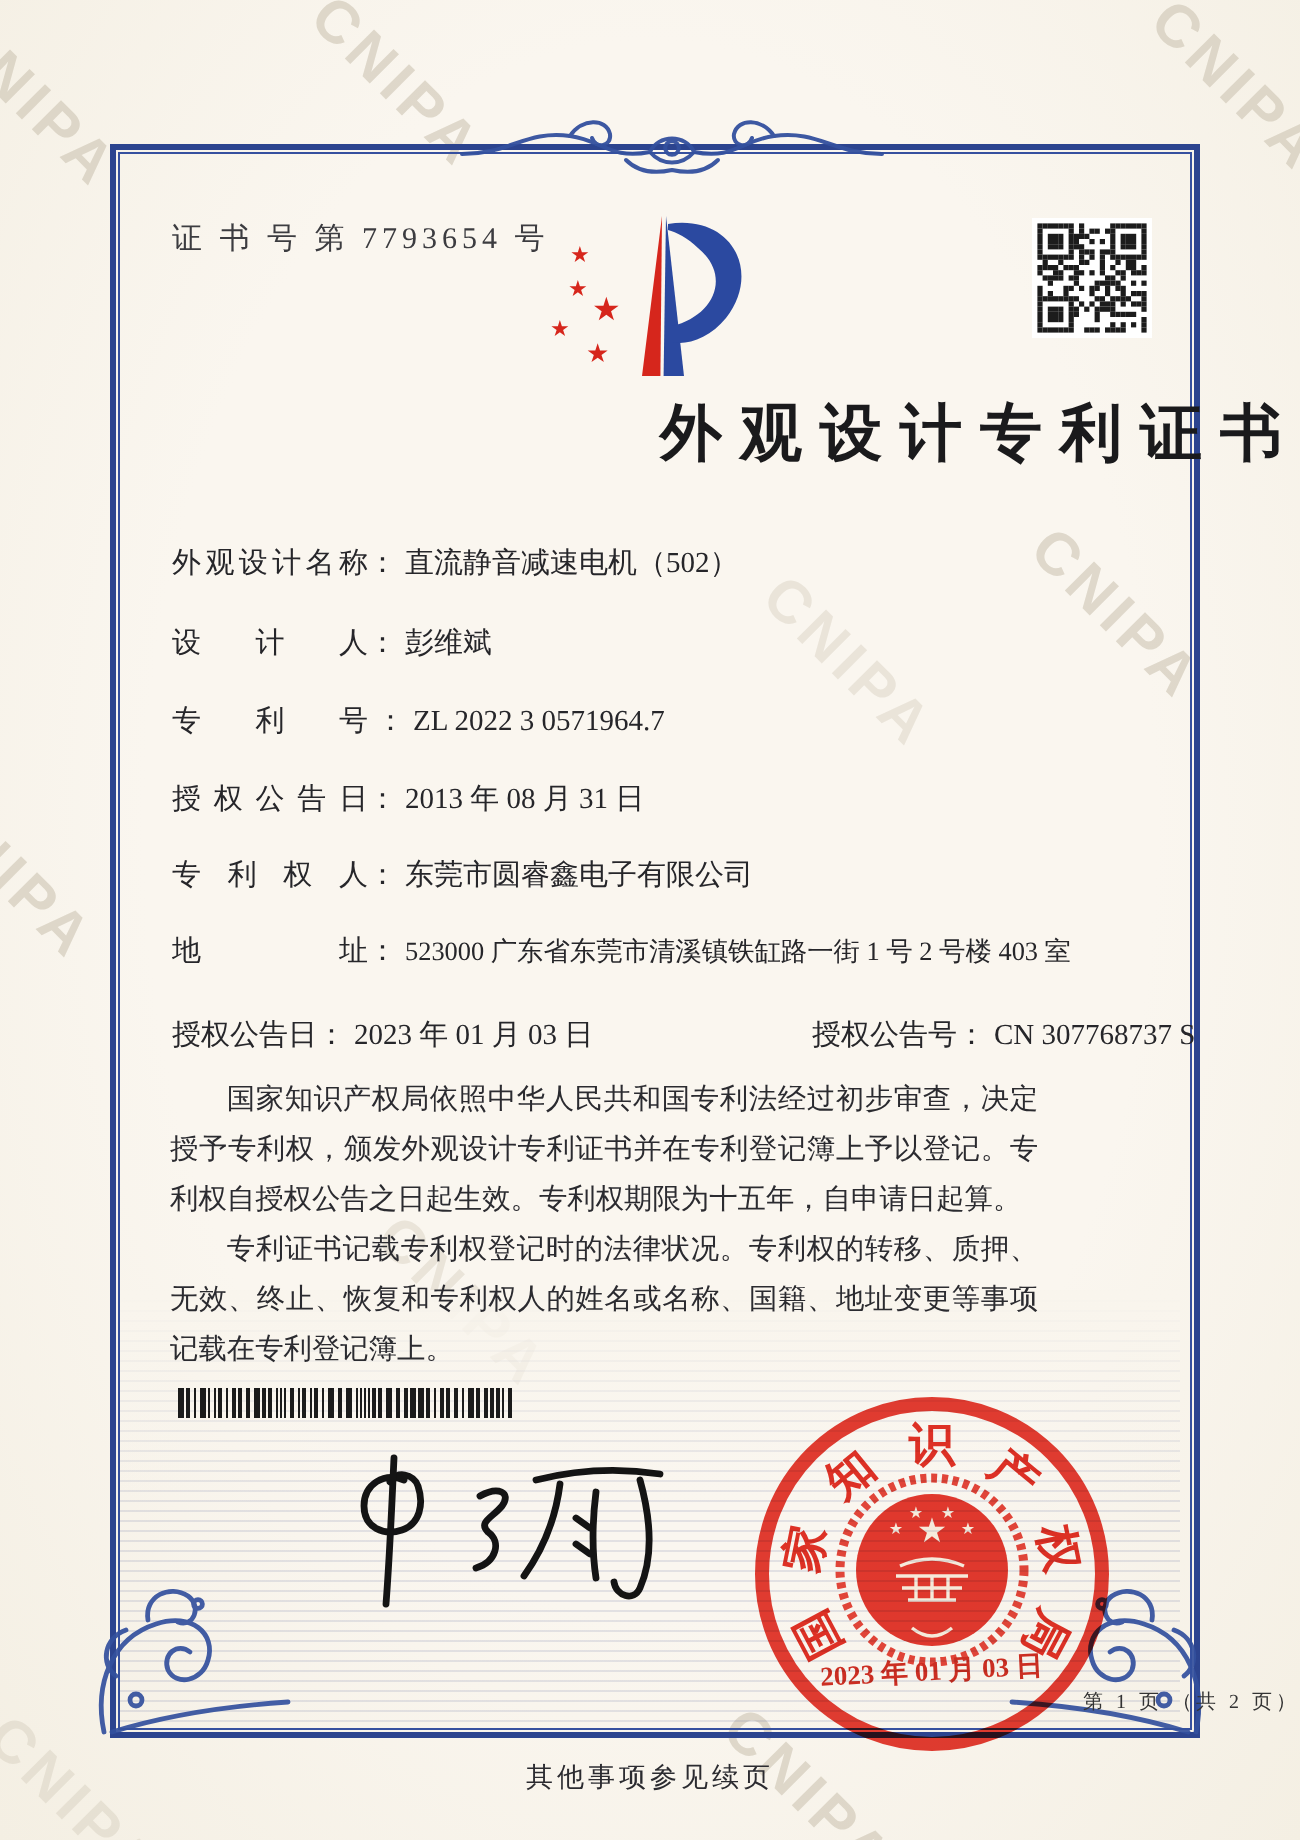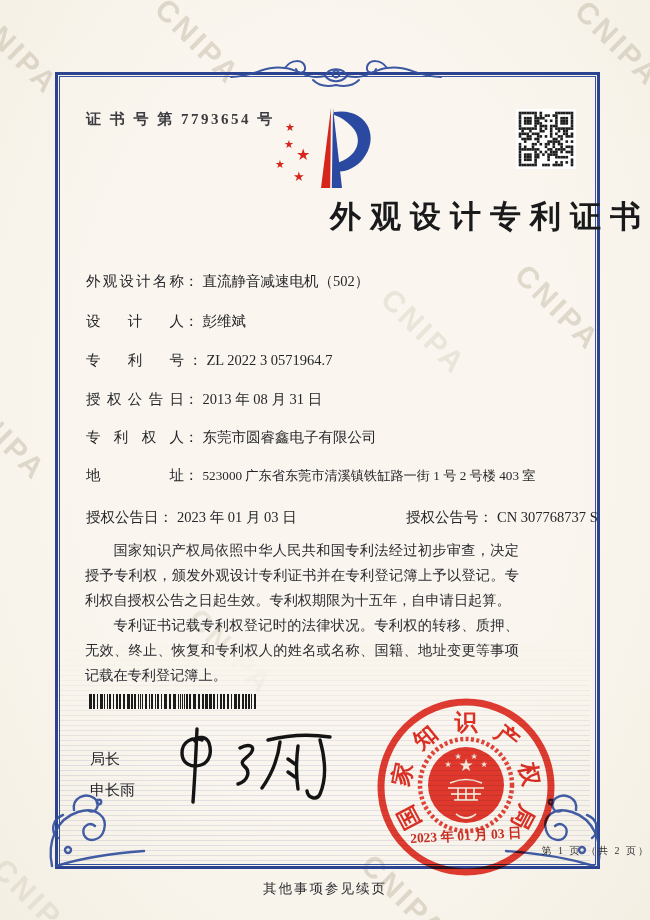--- a/index.html
+++ b/index.html
@@ -16,21 +16,21 @@
   .wm.f{opacity:.32;}
   .frame{position:absolute;left:55px;top:72px;width:539px;height:791px;border:3px solid #2c448f;}
   .frame-inner{position:absolute;inset:1px;border:1px solid #36509f;}
   .waves{
     position:absolute;left:60px;top:645px;width:530px;height:218px;
     background:repeating-linear-gradient(to bottom, rgba(108,118,164,.17) 0 1px, rgba(108,118,164,0) 1px 5px);
   }
   .waves::after{content:"";position:absolute;inset:0;
     background:linear-gradient(to bottom,#f9f5ed 0%,rgba(249,245,237,0) 50%);}
   .ornament{position:absolute;pointer-events:none;}
-  .cert-no{position:absolute;left:86px;top:110px;font-size:15px;letter-spacing:2.5px;color:#3c3c40;font-weight:bold;}
+  .cert-no{position:absolute;left:86px;top:110px;font-size:15px;letter-spacing:2.5px;color:#3c3c40;}
   .title{position:absolute;left:0;right:0;top:196px;text-align:right;font-size:31px;font-weight:bold;
          letter-spacing:9px;text-indent:9px;color:#1a1a1c;}
   .fields{position:absolute;left:86px;top:272px;width:462px;font-size:14.5px;}
   .frow{position:absolute;left:0;white-space:nowrap;}
   .lbl{display:inline-block;width:98px;text-align:justify;text-align-last:justify;vertical-align:bottom;}
   .colon{margin-right:4px;}
   .val-sm{font-size:13.2px;}
   .grant2{position:absolute;left:320px;top:0;white-space:nowrap;}
   .paras{position:absolute;left:85px;top:538px;width:434px;font-size:14.2px;line-height:25px;color:#2b2b30;}
   .paras p{margin:0;text-indent:2em;text-align:justify;}
@@ -430,24 +430,20 @@
       <rect x="143" y="0" width="1" height="15" fill="#1b1b1b"></rect>
       <rect x="146" y="0" width="3" height="15" fill="#1b1b1b"></rect>
       <rect x="150" y="0" width="2" height="15" fill="#1b1b1b"></rect>
       <rect x="154" y="0" width="2" height="15" fill="#1b1b1b"></rect>
       <rect x="157" y="0" width="2" height="15" fill="#1b1b1b"></rect>
       <rect x="160" y="0" width="2" height="15" fill="#1b1b1b"></rect>
       <rect x="163" y="0" width="1" height="15" fill="#1b1b1b"></rect>
       <rect x="166" y="0" width="2" height="15" fill="#1b1b1b"></rect>
     </svg>
 
-  <div class="director">
-    <div>局长</div>
-    <div>申长雨</div>
-  </div>
 
   <svg class="signature" width="176" height="84" viewBox="0 0 176 84">
     <g stroke="#141414" stroke-width="3.4" fill="none" stroke-linecap="round" stroke-linejoin="round">
       <path d="M34,14 C24,10 14,16 14,27 C14,38 24,42 33,39 C42,36 44,26 41,17 C39,11 30,9 27,15"></path>
       <path d="M29,3 C28,24 27,50 25,76"></path>
       <path d="M72,22 C81,17 88,20 83,27 C78,33 71,35 76,40 C83,45 80,55 70,58"></path>
       <path d="M100,14 C120,9 142,8 162,11"></path>
       <path d="M112,16 C110,32 104,48 94,62"></path>
       <path d="M130,20 C128,36 128,50 130,63"></path>
       <path d="M152,14 C157,32 159,52 152,68 C149,75 140,72 139,65"></path>

